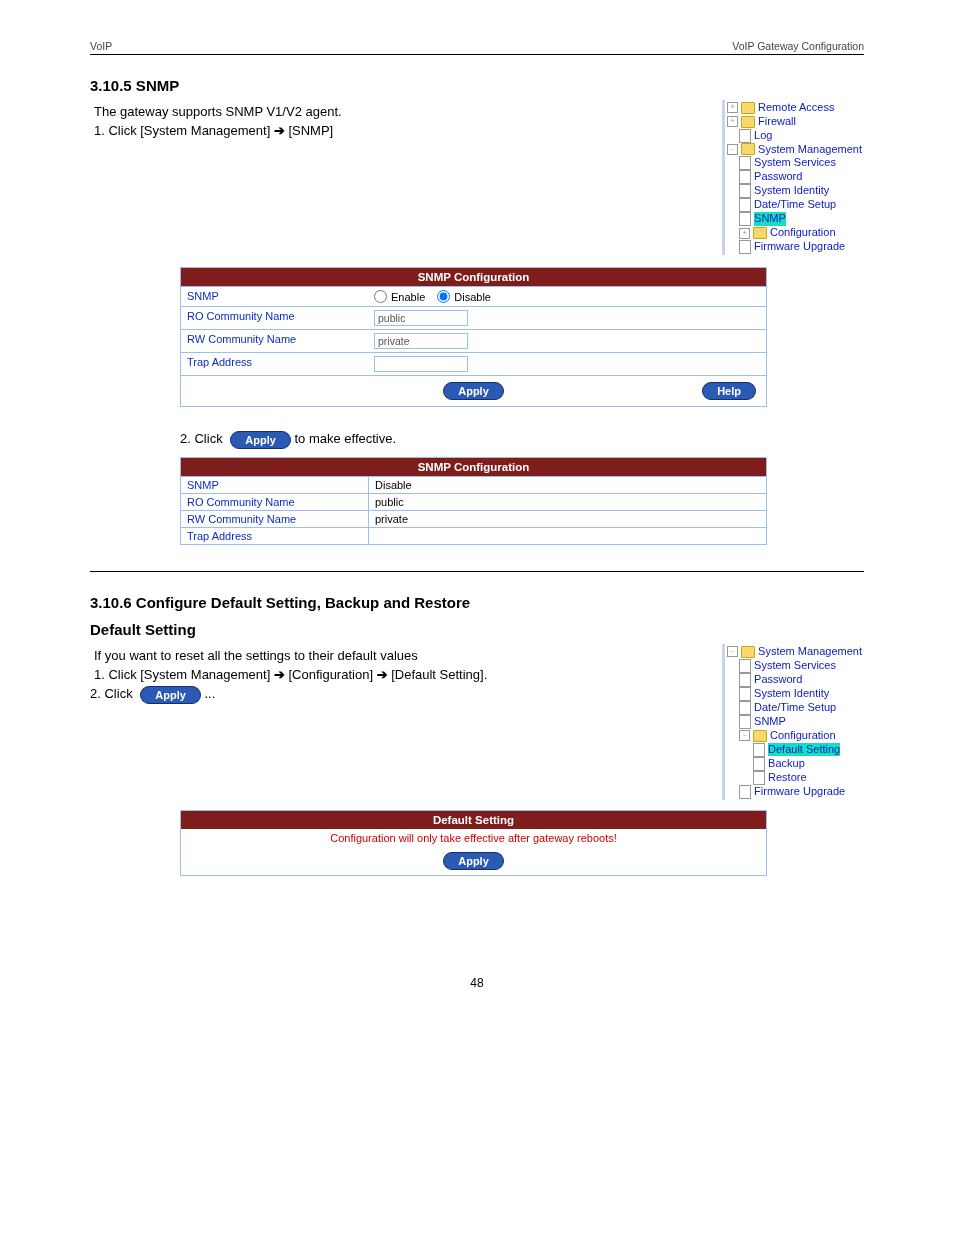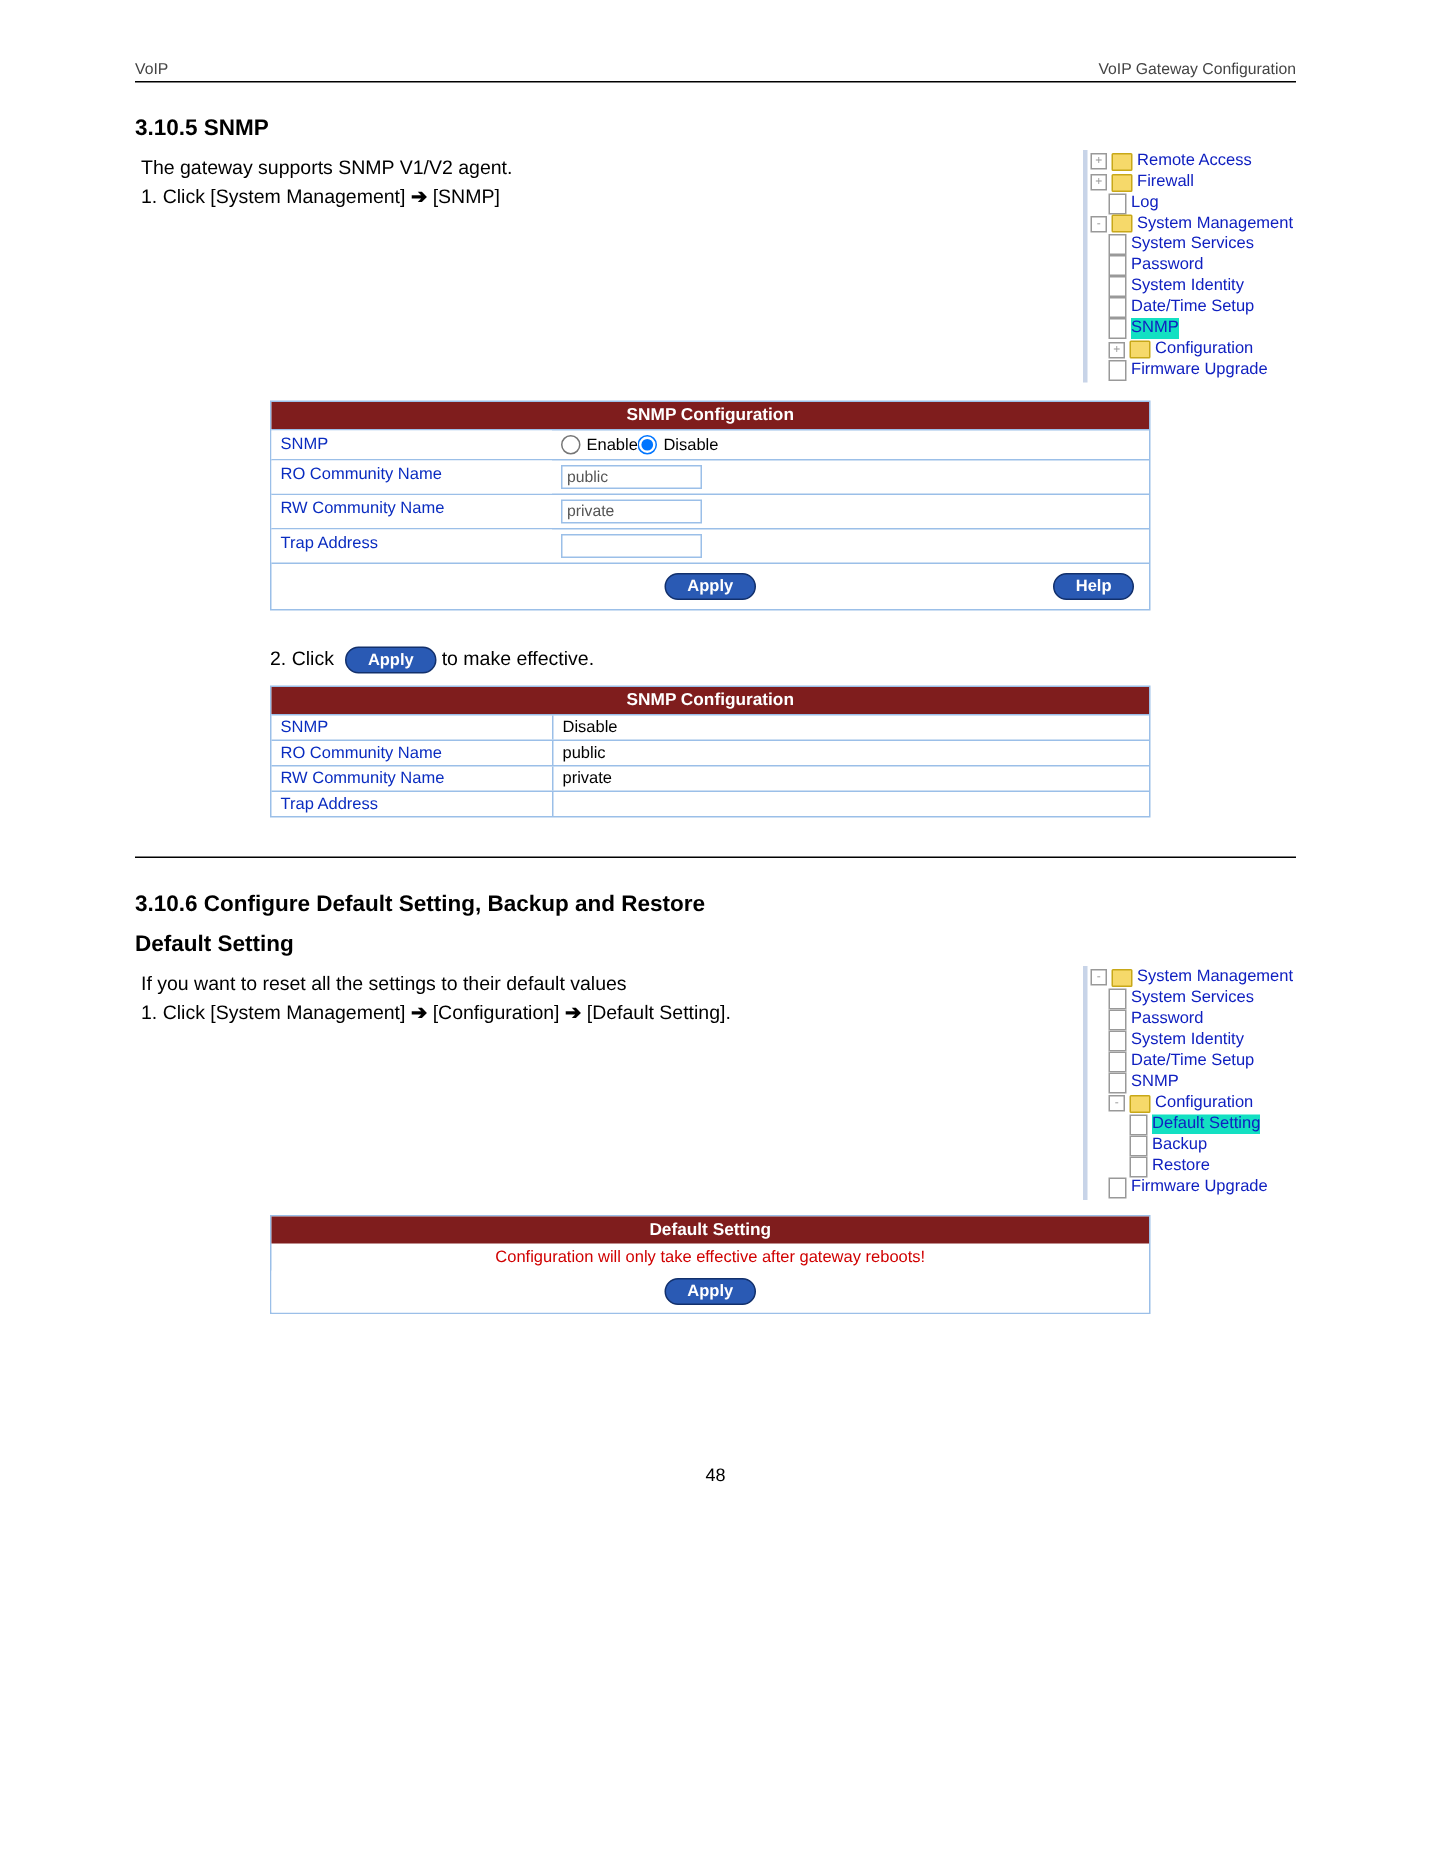--- a/index.html
+++ b/index.html
@@ -59,21 +59,21 @@
     font-size: 11px;
   }
   .cfg-header {
     background:#7f1d1d;color:#fff;text-align:center;font-weight:bold;padding:3px 0;font-size:11.5px;
   }
   .cfg-row { display:flex; border-top:1px solid #9bbfe8; }
   .cfg-row:first-of-type { border-top:none; }
   .cfg-label {
     width: 175px; padding:3px 6px; color:#0a2cc0; background:#fff;
   }
-  .cfg-field { flex:1; padding:3px 6px; display:flex; align-items:center; gap:0; }
+  .cfg-field { flex:1; padding:3px 6px; display:flex; align-items:center; gap:12px; }
   .cfg-field input[type=text] {
     border:1px solid #9bbfe8; font-size:10.5px; padding:1px 3px; width:86px; color:#555;
   }
   .cfg-footer {
     display:flex; justify-content:center; align-items:center; padding:6px 10px; position:relative; border-top:1px solid #9bbfe8;
   }
   .pill {
     display:inline-block;background:#2a5ab4;color:#fff;font-weight:bold;font-size:11px;
     padding:2px 14px;border-radius:11px;border:1px solid #12306c;cursor:pointer;
   }
@@ -255,20 +255,26 @@
   <div class="left">
     <p class="desc">If you want to reset all the settings to their default values</p>
     <p class="desc">
       <span>1. </span>
       <span>Click [System Management] </span>
       <span class="arrow">➔</span>
       <span> [Configuration] </span>
       <span class="arrow">➔</span>
       <span> [Default Setting].</span>
     </p>
+    <p class="apply-line">
+      <span>2. </span>
+      <span>Click </span>
+      <span class="pill">Apply</span>
+      <span>...</span>
+    </p>
   </div>
   <div class="right">
     <div class="nav-tree nav-box">
       <div class="row">
           <span class="plusminus">-</span>
           <span class="folder folder-open"></span>
           <span class="nav-label">System Management</span>
         </div>
       <div class="row indent1">
           <span class="page-ico"></span>

